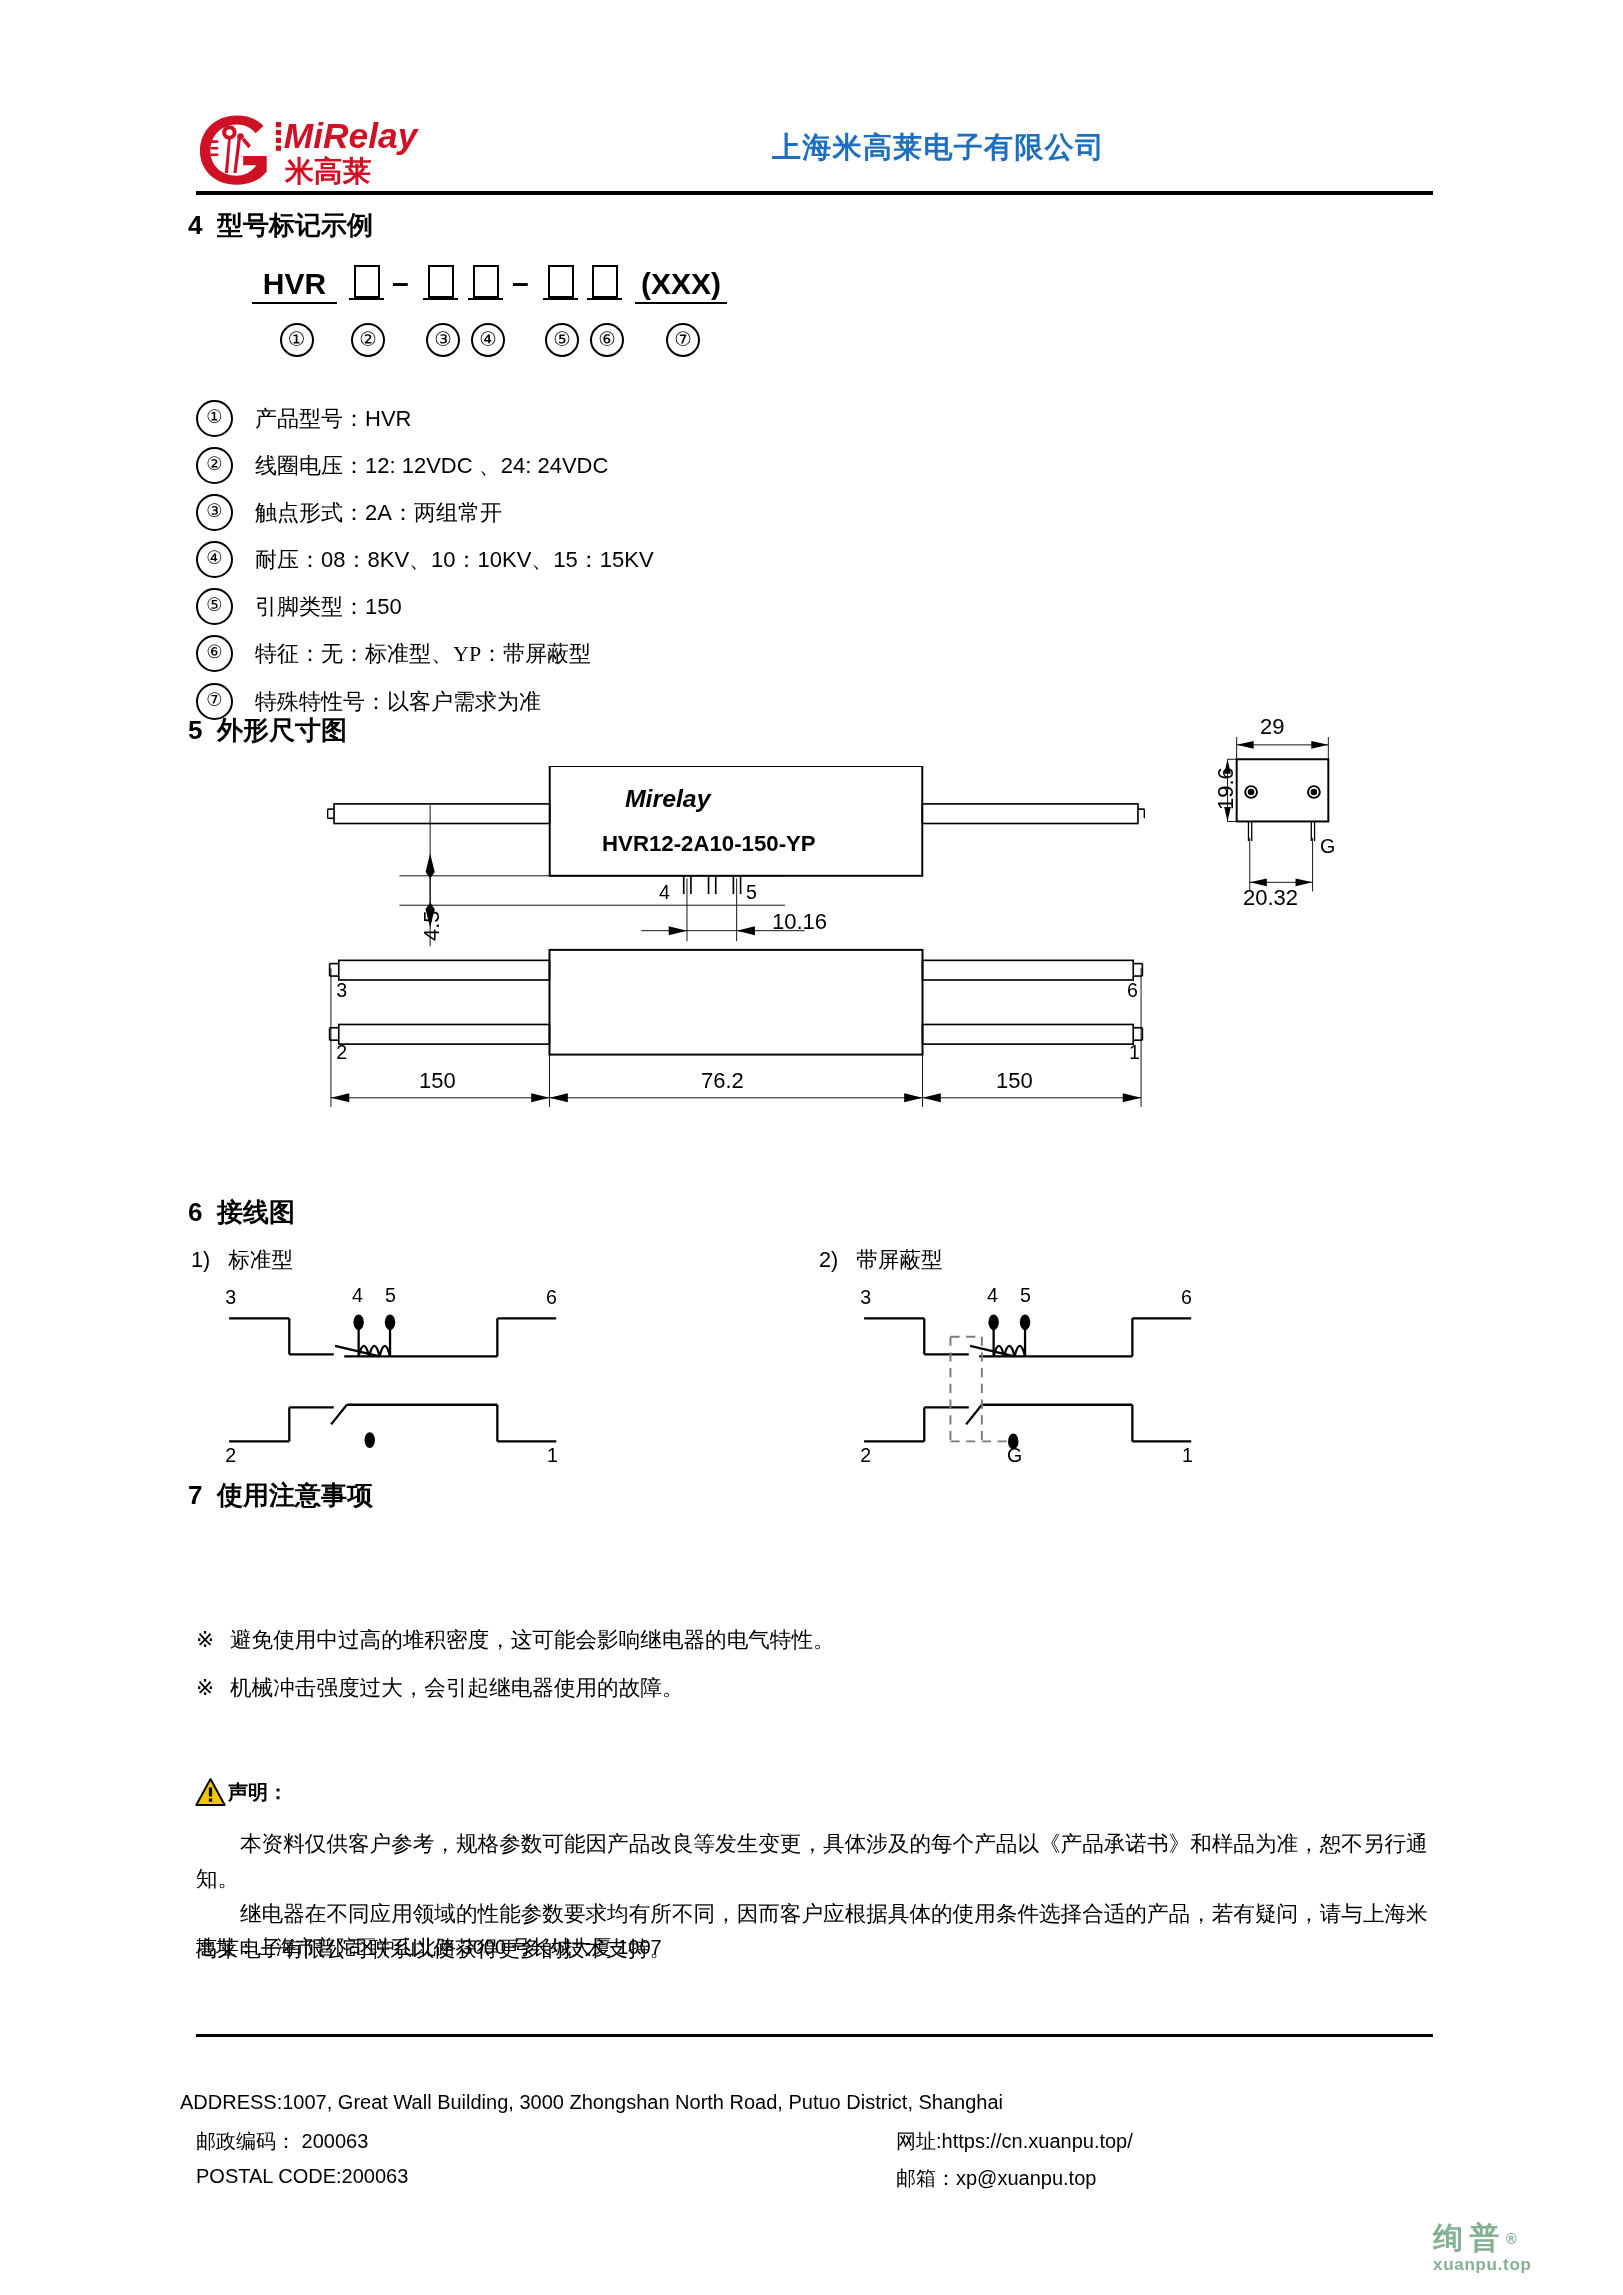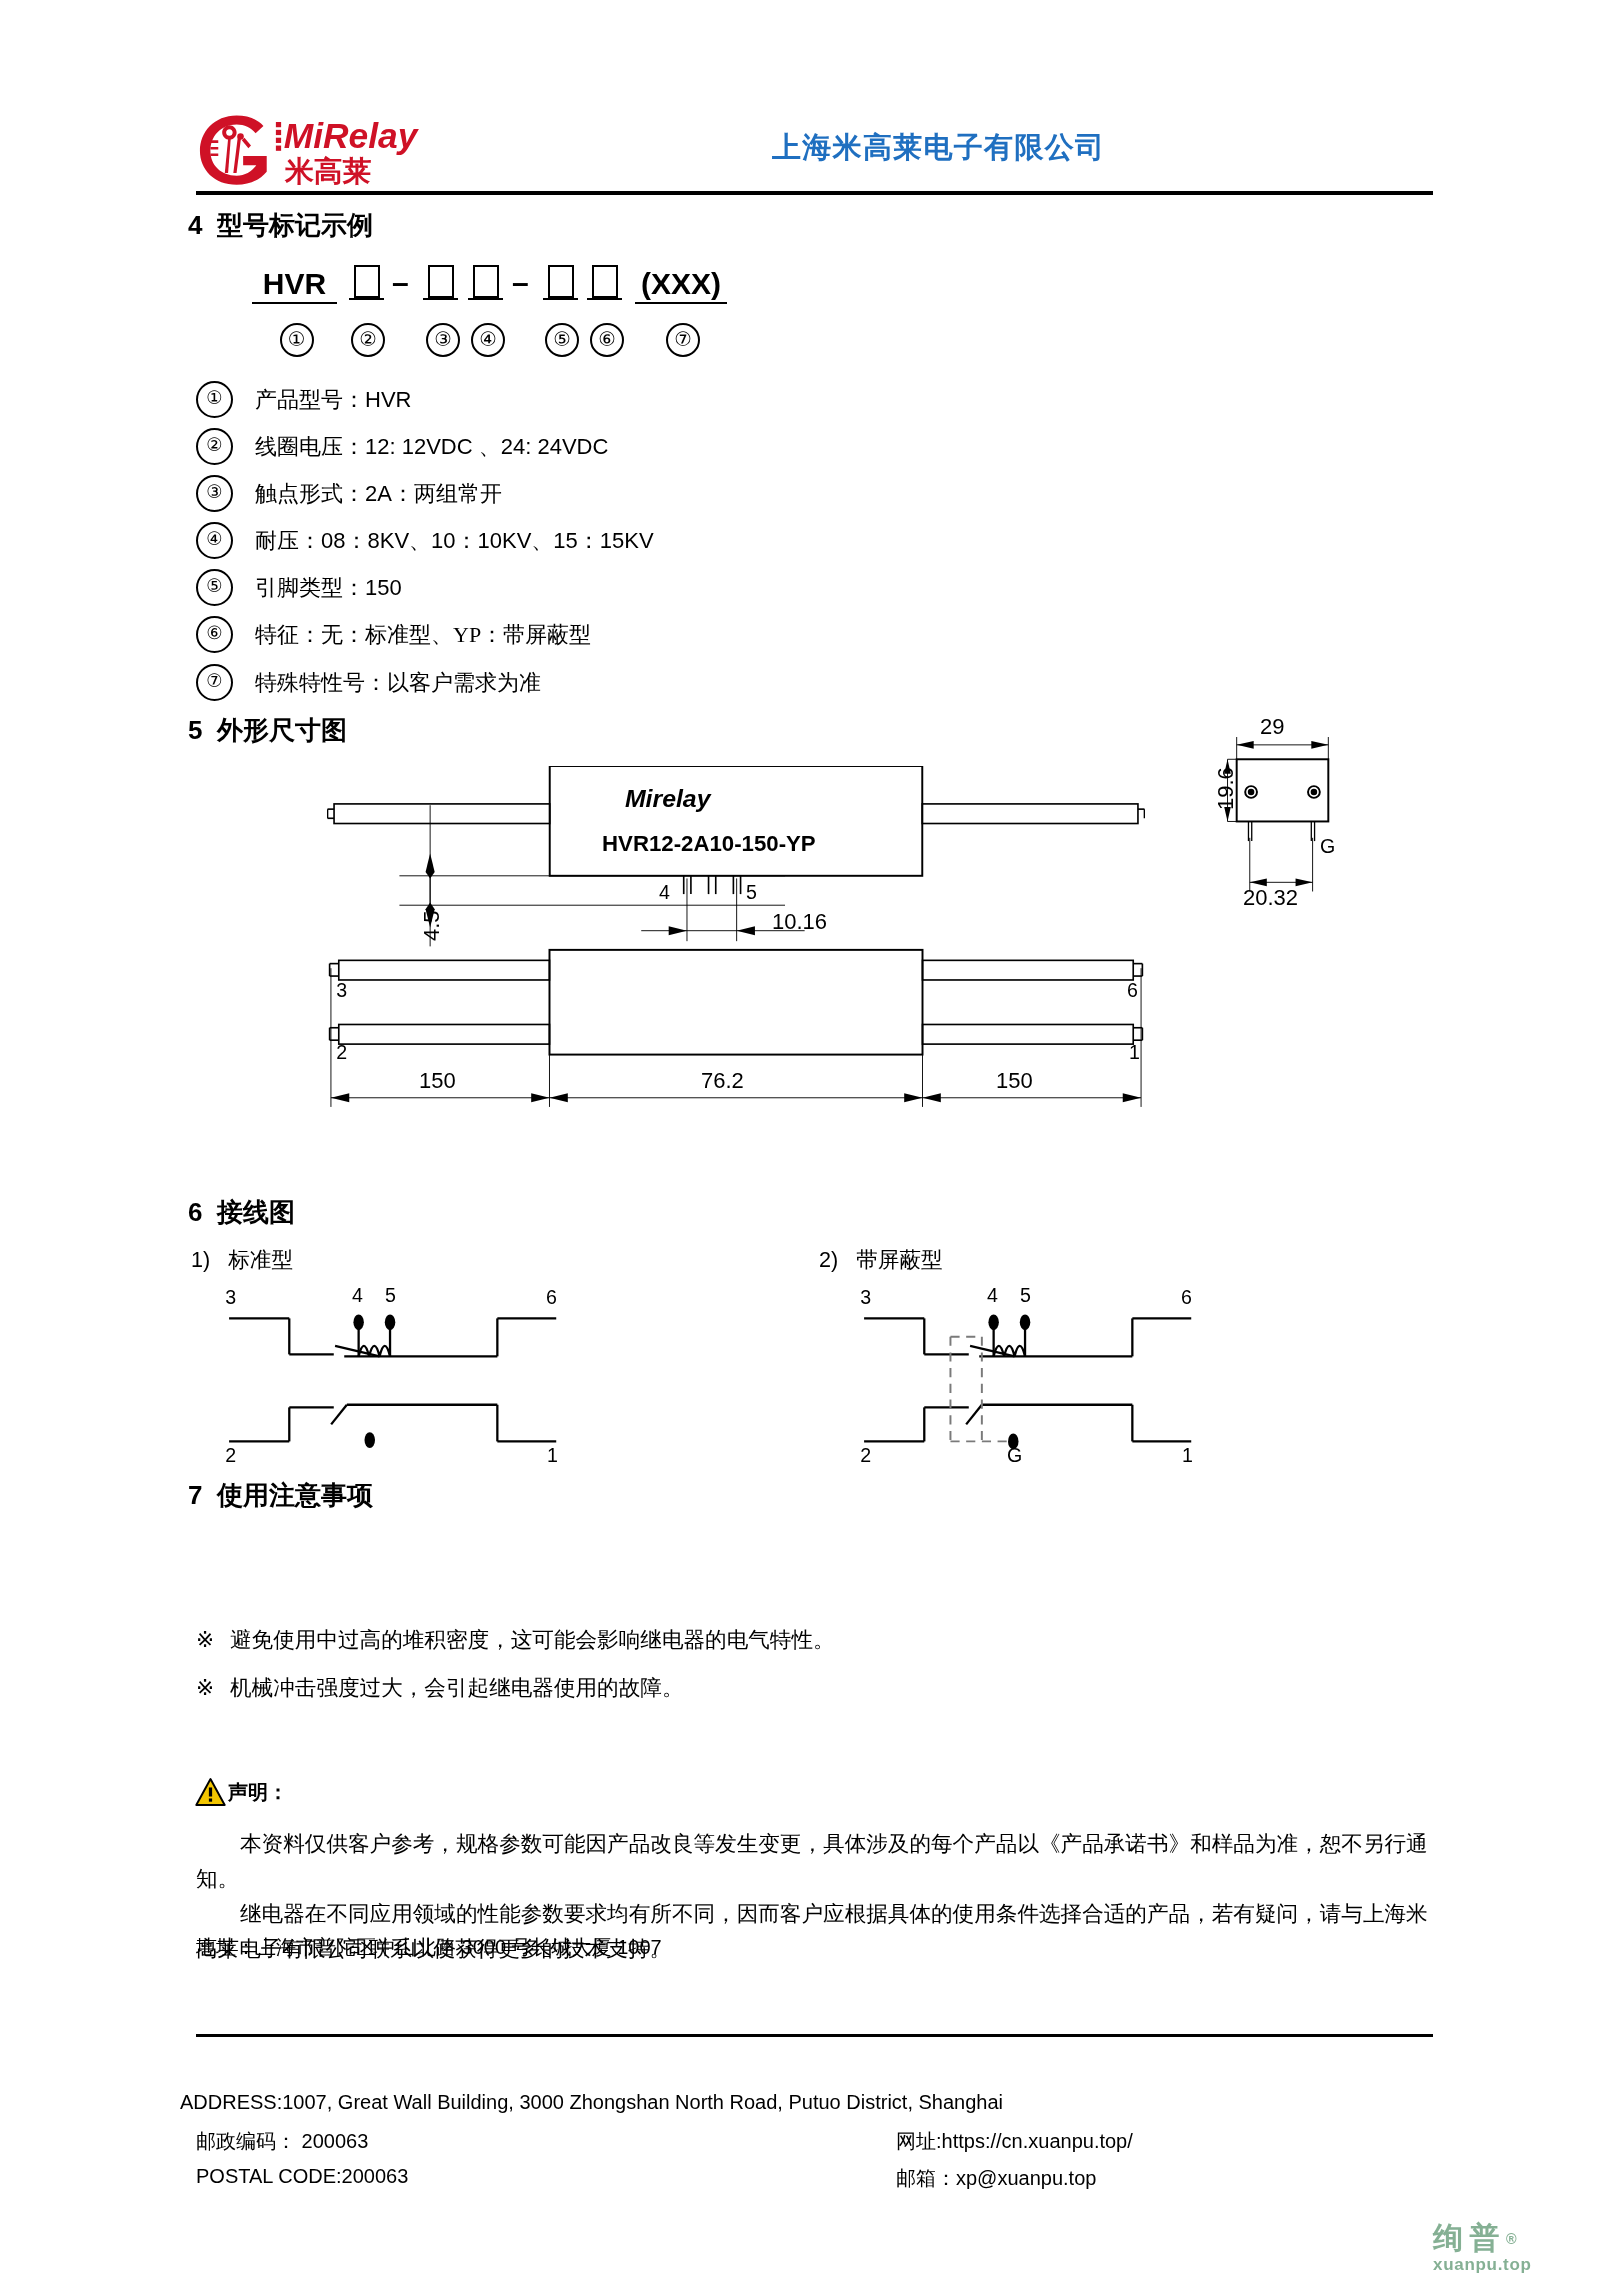--- a/index.html
+++ b/index.html
@@ -20,21 +20,21 @@
 
   
   .codeblock{position:absolute;left:252px;top:265px;width:523px;height:85px;}
   .cgrp{position:absolute;top:0;border-bottom:2.6px solid #000;text-align:center;}
   .cgrp span{font-size:30px;font-weight:bold;line-height:37px;display:inline-block;}
   .box{display:inline-block;width:22px;height:29px;border:2px solid #000;vertical-align:middle;margin:0 2px;}
   .dash{position:absolute;font-size:30px;font-weight:bold;top:1.3px;}
   .circnum{position:absolute;top:58px;font-size:19.6px;width:30px;height:30px;line-height:29px;text-align:center;border:2px solid #000;border-radius:50%;}
 
   
-  .spec{position:absolute;left:196px;font-size:22px;white-space:nowrap;}
+  .spec{position:absolute;left:196px;font-size:22px;white-space:nowrap;margin-top:19px;}
   .spec .cn{display:inline-block;width:33px;height:33px;line-height:30px;text-align:center;border:2px solid #000;border-radius:50%;font-size:18.3px;margin-right:22px;vertical-align:middle;}
   .spec .tx{vertical-align:middle;}
 
   
   .dwg{position:absolute;}
   .dimtxt{position:absolute;font-size:22px;white-space:nowrap;}
   .pinlbl{position:absolute;font-size:19.6px;white-space:nowrap;}
   .rot{transform-origin:0 0;}
 
   

